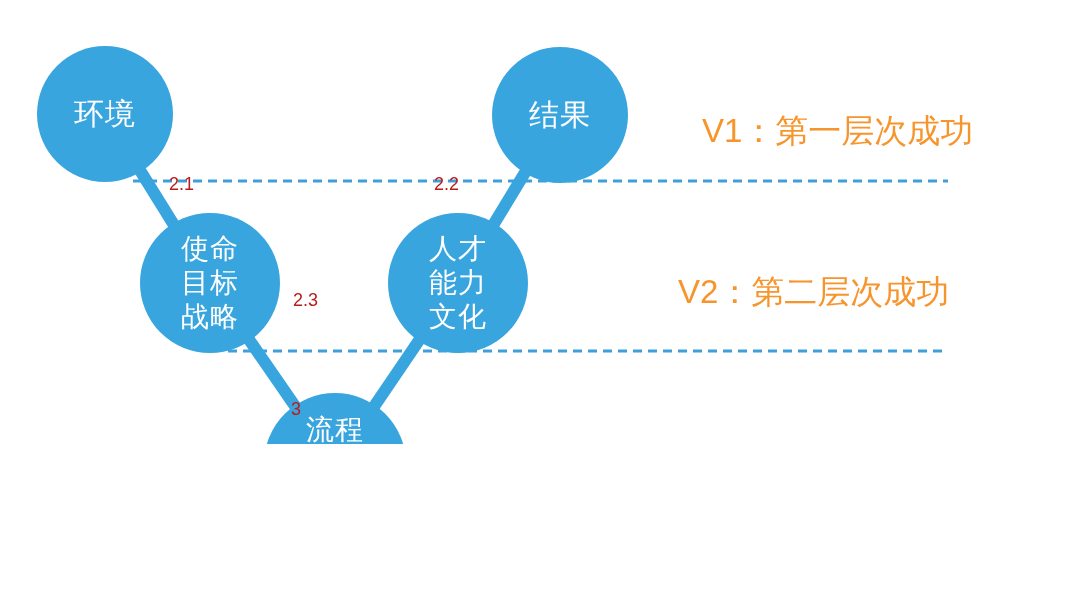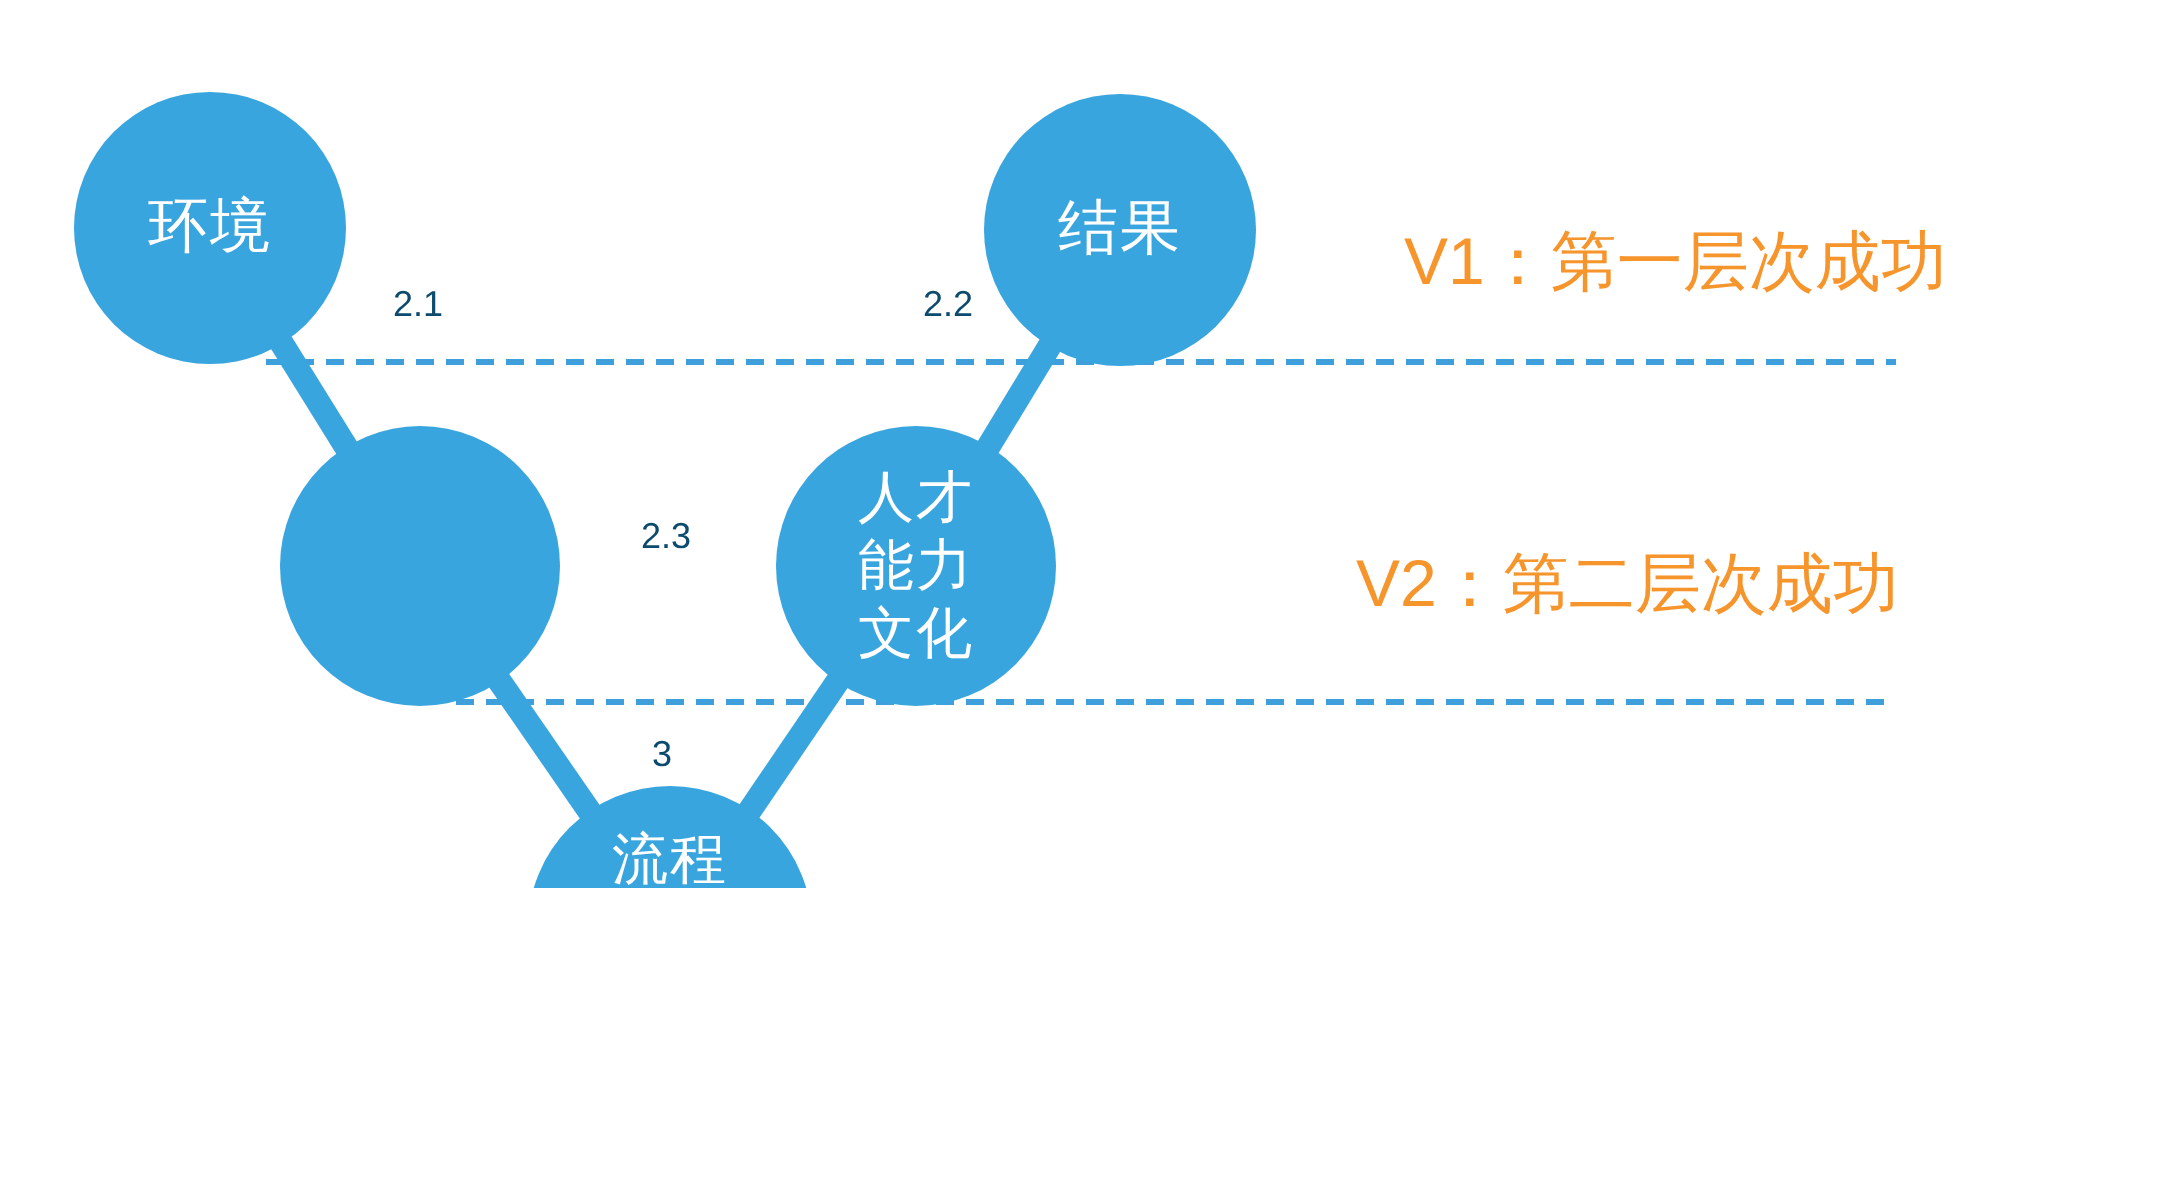--- a/index.html
+++ b/index.html
@@ -36,24 +36,24 @@
   .circle-label.multi {
     font-size: 28px;
     line-height: 34px;
   }
   .circle-label span {
     display: block;
   }
   .edge-label {
     position: absolute;
     width: 80px;
-    text-align: center;
-    color: #0c4a6e;
+    color: #b91c1c;
     font-size: 18px;
     line-height: 20px;
+    margin-top: 32px;
   }
   .level-label {
     position: absolute;
     left: 678px;
     color: #F7952D;
     font-size: 33px;
     line-height: 38px;
     font-weight: 400;
   }
 </style>
@@ -81,20 +81,25 @@
   </svg>
 
   <div class="circle-label single" style="left:5px; top:96px;">
     <span>环境</span>
   </div>
 
   <div class="circle-label single" style="left:460px; top:97px;">
     <span>结果</span>
   </div>
 
+  <div class="circle-label multi" style="left:110px; top:232px;">
+    <span>使命</span>
+    <span>目标</span>
+    <span>战略</span>
+  </div>
 
   <div class="circle-label multi" style="left:358px; top:232px;">
     <span>人才</span>
     <span>能力</span>
     <span>文化</span>
   </div>
 
   <div class="circle-label multi" style="left:235px; top:413px;">
     <span>流程</span>
     <span>机制</span>

